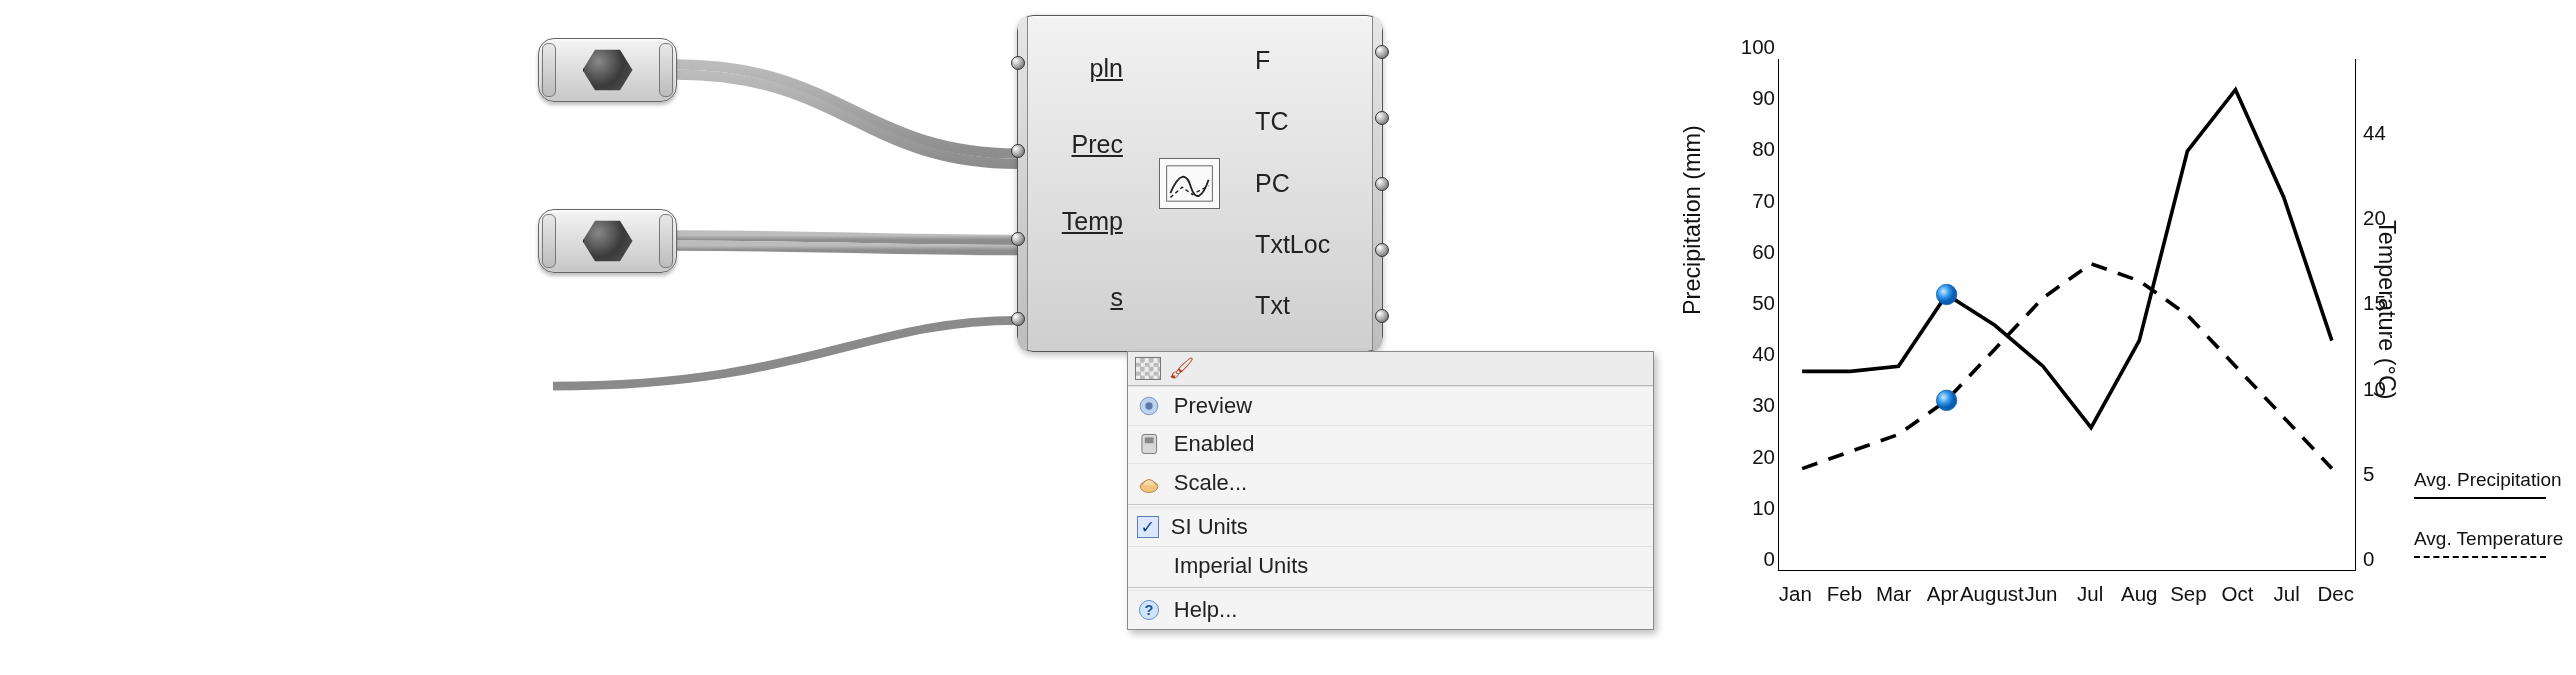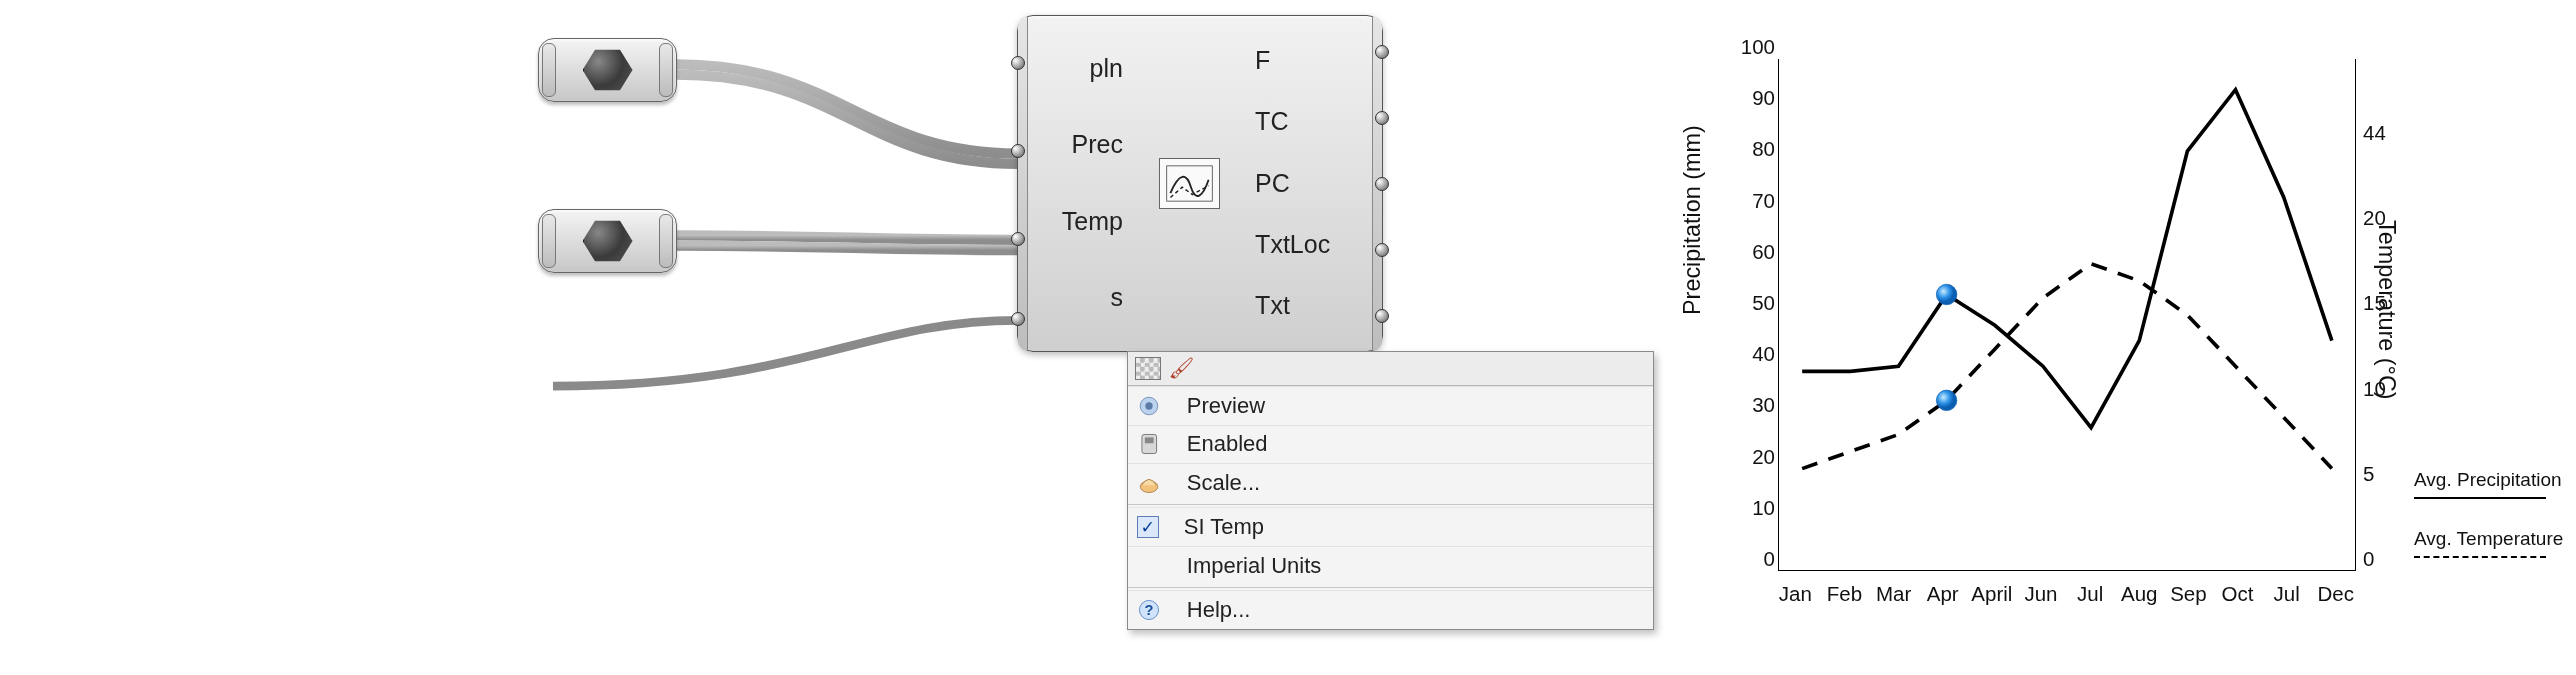--- a/index.html
+++ b/index.html
@@ -107,21 +107,21 @@
     background: linear-gradient(#e6e6e6,#bdbdbd);
     border-radius:16px 0 0 16px;
     border-right:0.7px solid #888;
   }
   .gh-side.right { border-radius:0 16px 16px 0; border-left:0.7px solid #888; border-right:none;}
   .gh-inputs, .gh-outputs {
     display:flex; flex-direction:column; justify-content:space-around;
     padding: 14.6px 7.3px;
     font-size:25px; color:#222;
   }
-  .gh-inputs { width:102px; align-items:flex-end; text-align:right;}
+  .gh-inputs { width:102px; align-items:flex-end; text-align:right;text-decoration:underline;}
   .gh-outputs { width:124px; align-items:flex-start;}
   .gh-center {
     flex:1; display:flex; align-items:center; justify-content:center;
   }
   .gh-icon-box {
     width:61px; height:51px;
     background:#fafafa;
     border:0.7px solid #666;
     display:flex; align-items:center; justify-content:center;
   }
@@ -161,21 +161,21 @@
     border:0.7px solid #777;
   }
   .ctx-header input {
     flex:1; height:29px;
     font-size:20.5px;
     padding:1.5px 5.9px;
     border:0.7px solid #7a7a7a;
     background:#fff;
   }
   .ctx-item {
-    display:flex; align-items:center; gap:25px;
+    display:flex; align-items:center; gap:12px;
     padding:5.9px 10.2px 5.9px 8.8px;
     border-top:0.7px solid #e2e2e2;
   }
   .ctx-icon {
     width:25px; height:25px;
     display:flex; align-items:center; justify-content:center;
     font-size:17.6px;
   }
   .ctx-check {
     width:22px; height:22px;
@@ -340,21 +340,21 @@
         <svg width="22" height="22" viewBox="0 0 30 30">
             <ellipse cx="15" cy="20" rx="12" ry="8" fill="#f2c27a" stroke="#9a6a2c"></ellipse>
             <path d="M5 18 Q15 2 25 18" fill="#f7dba6" stroke="#9a6a2c"></path>
           </svg>
       </span>
       <span>Scale...</span>
     </div>
     <div class="ctx-sep"></div>
     <div class="ctx-item">
       <span class="ctx-check">✓</span>
-      <span>SI Temp</span>
+      <span>SI Units</span>
     </div>
     <div class="ctx-item">
       <span class="ctx-icon"></span>
       <span>Imperial Units</span>
     </div>
     <div class="ctx-sep"></div>
     <div class="ctx-item">
       <span class="ctx-icon">
         <svg width="22" height="22" viewBox="0 0 30 30" style="font-size:24px">
             <circle cx="15" cy="15" r="13" fill="#cfe4fb" stroke="#3a6fb7"></circle>
@@ -395,21 +395,21 @@
     <div class="tick" style="bottom:50%;   left:0">15</div>
     <div class="tick" style="bottom:66.7%; left:0">20</div>
     <div class="tick" style="bottom:83.3%; left:0">44</div>
   </div>
 
   <div class="x-ticks" style="left:110px; top:545px; width:578px;">
     <div class="tick" style="left:3%">Jan</div>
     <div class="tick" style="left:11.5%">Feb</div>
     <div class="tick" style="left:20%">Mar</div>
     <div class="tick" style="left:28.5%">Apr</div>
-    <div class="tick" style="left:37%">April</div>
+    <div class="tick" style="left:37%">August</div>
     <div class="tick" style="left:45.5%">Jun</div>
     <div class="tick" style="left:54%">Jul</div>
     <div class="tick" style="left:62.5%">Aug</div>
     <div class="tick" style="left:71%">Sep</div>
     <div class="tick" style="left:79.5%">Oct</div>
     <div class="tick" style="left:88%">Jul</div>
     <div class="tick" style="left:96.5%">Dec</div>
   </div>
 
   <svg class="chart-svg" viewBox="0 0 790 700">

